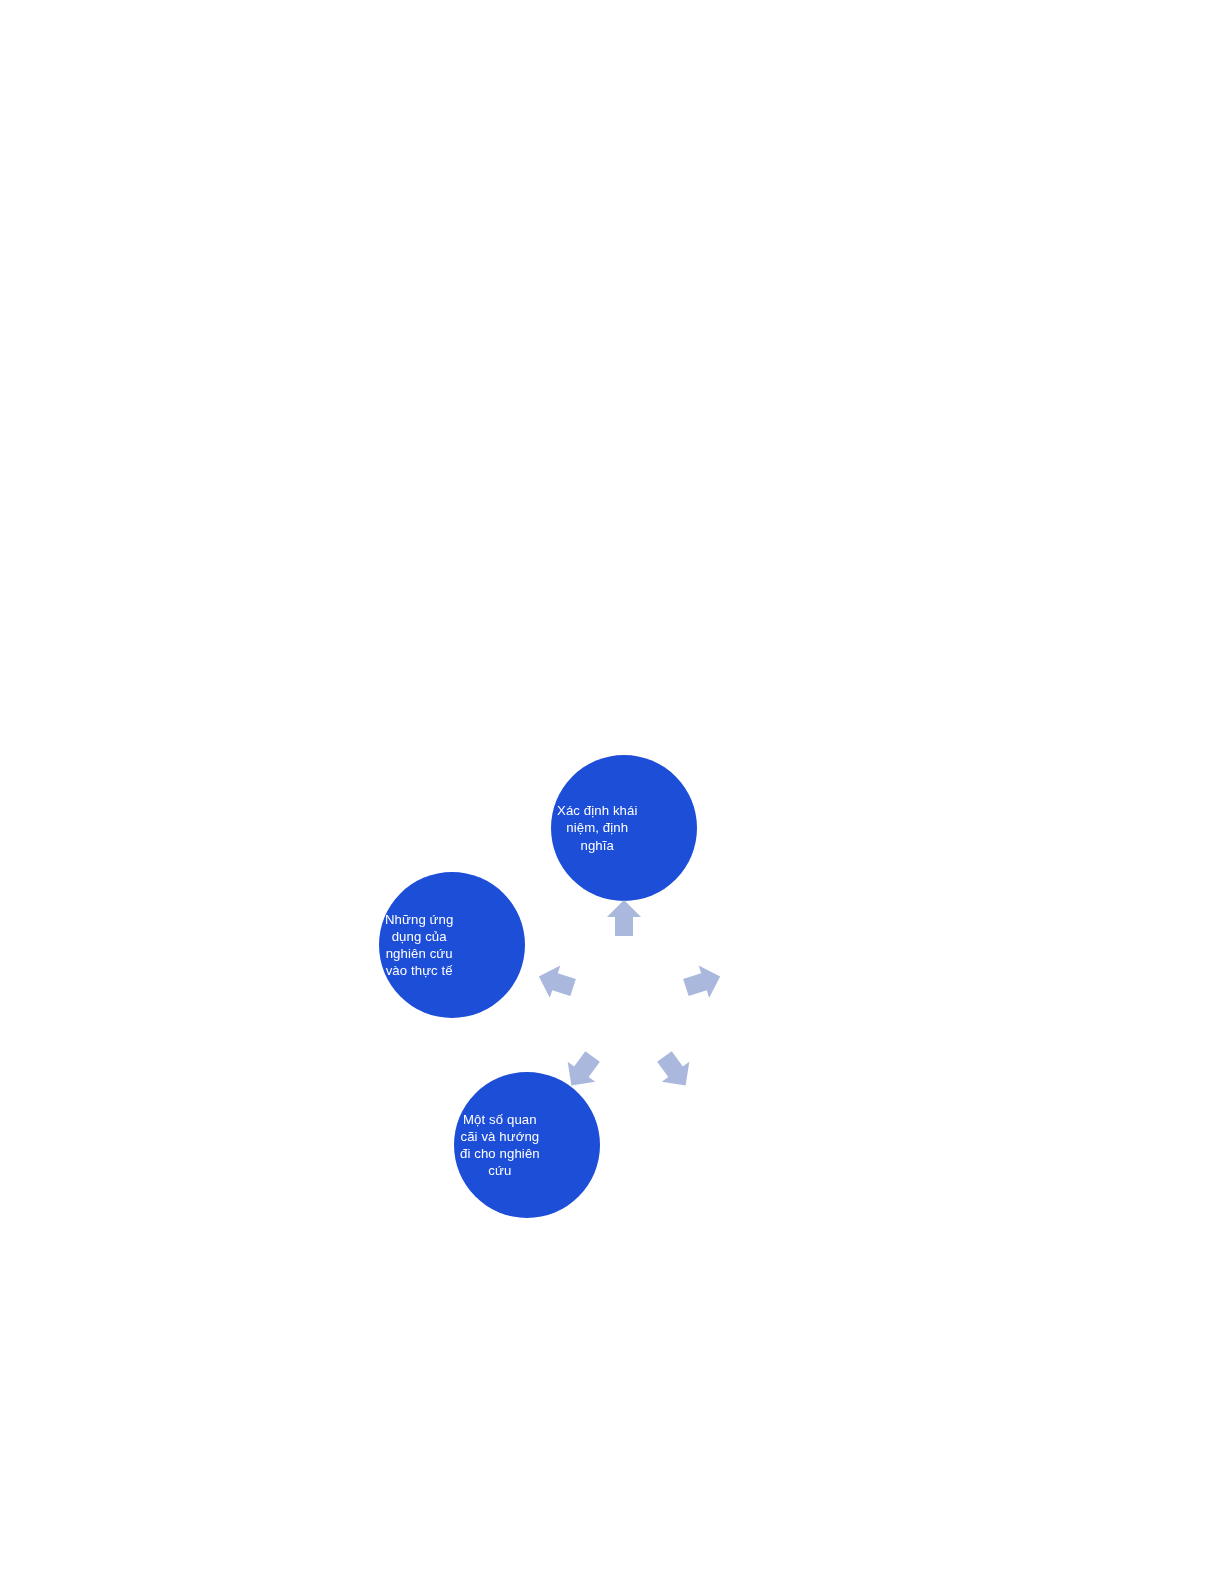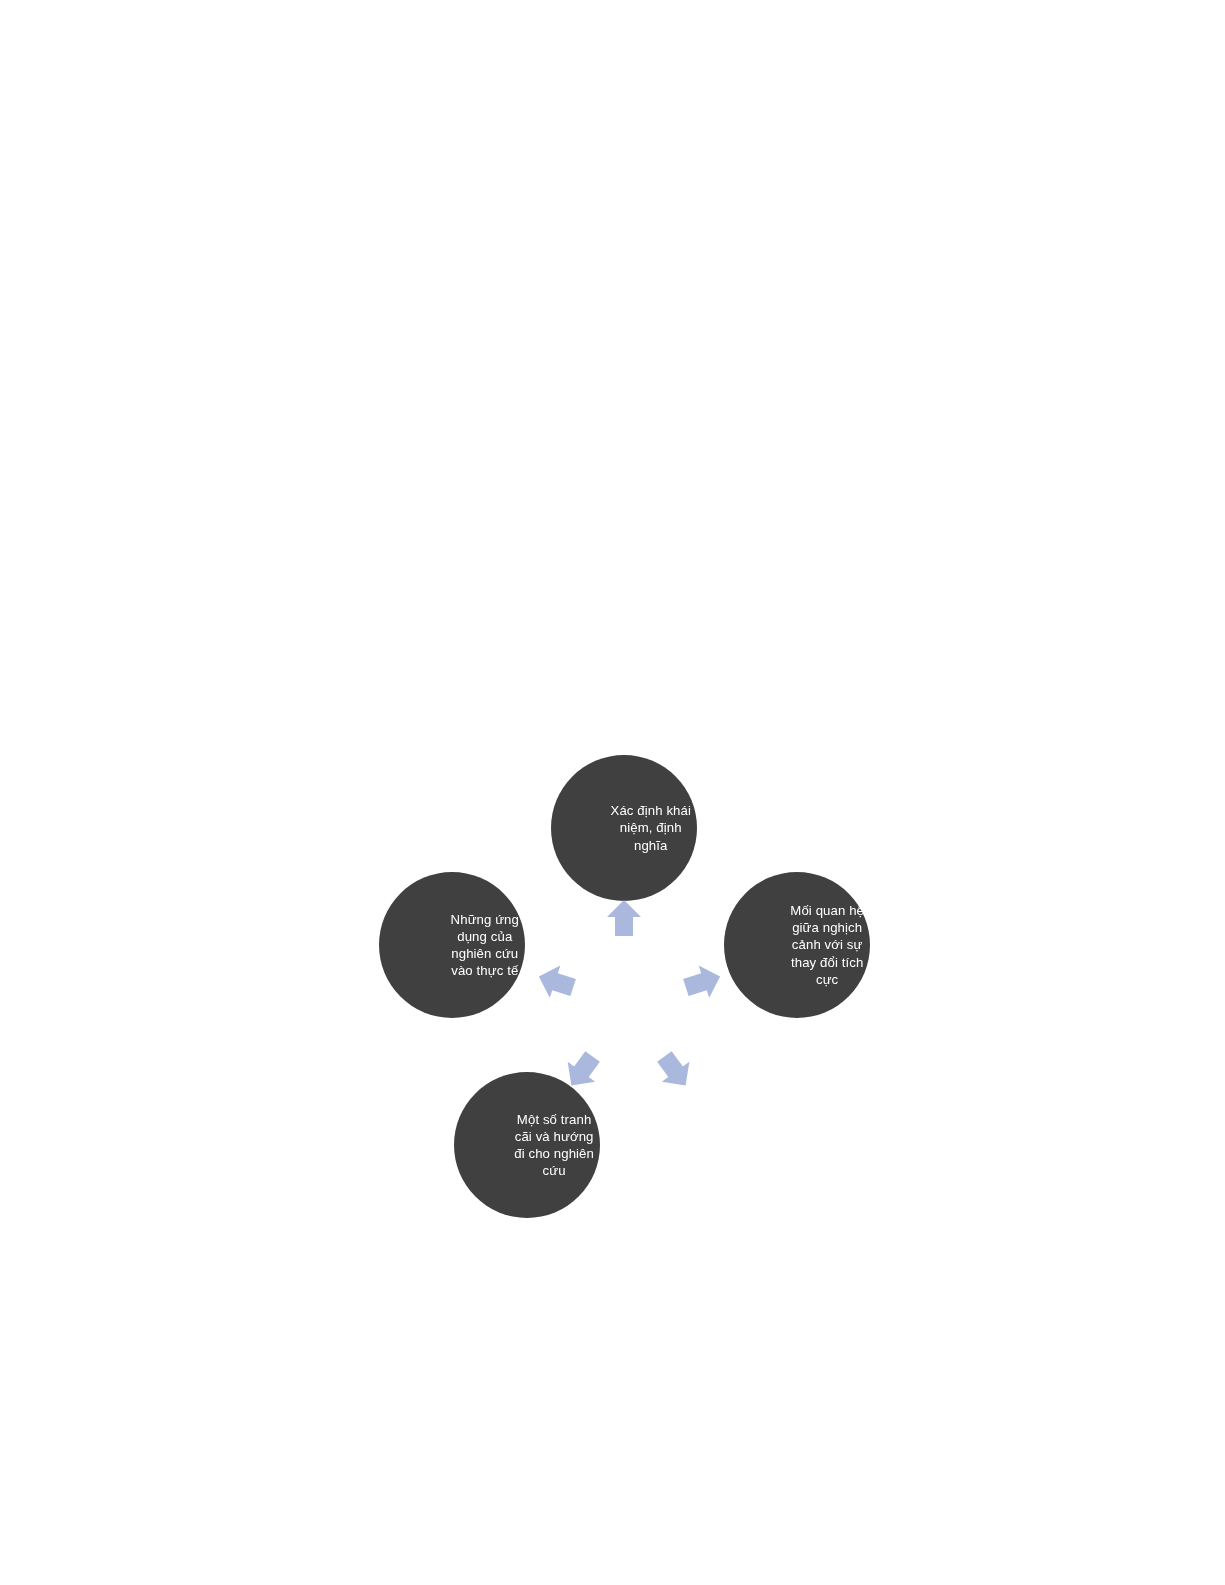--- a/index.html
+++ b/index.html
@@ -19,24 +19,24 @@
     position: absolute;
     left: 0;
     top: 0;
     width: 1225px;
     height: 1585px;
   }
 
   .node-circle {
     position: absolute;
     border-radius: 50%;
-    background: #404040;
+    background: #1d4ed8;
     display: flex;
     align-items: center;
-    justify-content: flex-end;
+    justify-content: flex-start;
     box-sizing: border-box;
   }
 
   .node-label {
     color: #ffffff;
     text-align: center;
     line-height: 1.30;
     letter-spacing: 0.1px;
     white-space: pre-line;
     padding: 0 6px;
@@ -108,31 +108,24 @@
       <polygon points="21,3 38,20 30,20 30,39 12,39 12,20 4,20" fill="#A9B8DC"></polygon>
     </svg>
   </div>
 
   <div class="node-circle outer-node" id="node-top" style="left:551px; top:755px;">
     <span class="node-label">Xác định khái
 niệm, định
 nghĩa</span>
   </div>
 
-  <div class="node-circle outer-node" id="node-right" style="left:724px; top:872px;">
-    <span class="node-label">Mối quan hệ
-giữa nghịch
-cảnh với sự
-thay đổi tích
-cực</span>
-  </div>
 
 
   <div class="node-circle outer-node" id="node-bottom-left" style="left:454px; top:1072px;">
-    <span class="node-label">Một số tranh
+    <span class="node-label">Một số quan
 cãi và hướng
 đi cho nghiên
 cứu</span>
   </div>
 
   <div class="node-circle outer-node" id="node-left" style="left:379px; top:872px;">
     <span class="node-label">Những ứng
 dụng của
 nghiên cứu
 vào thực tế</span>

